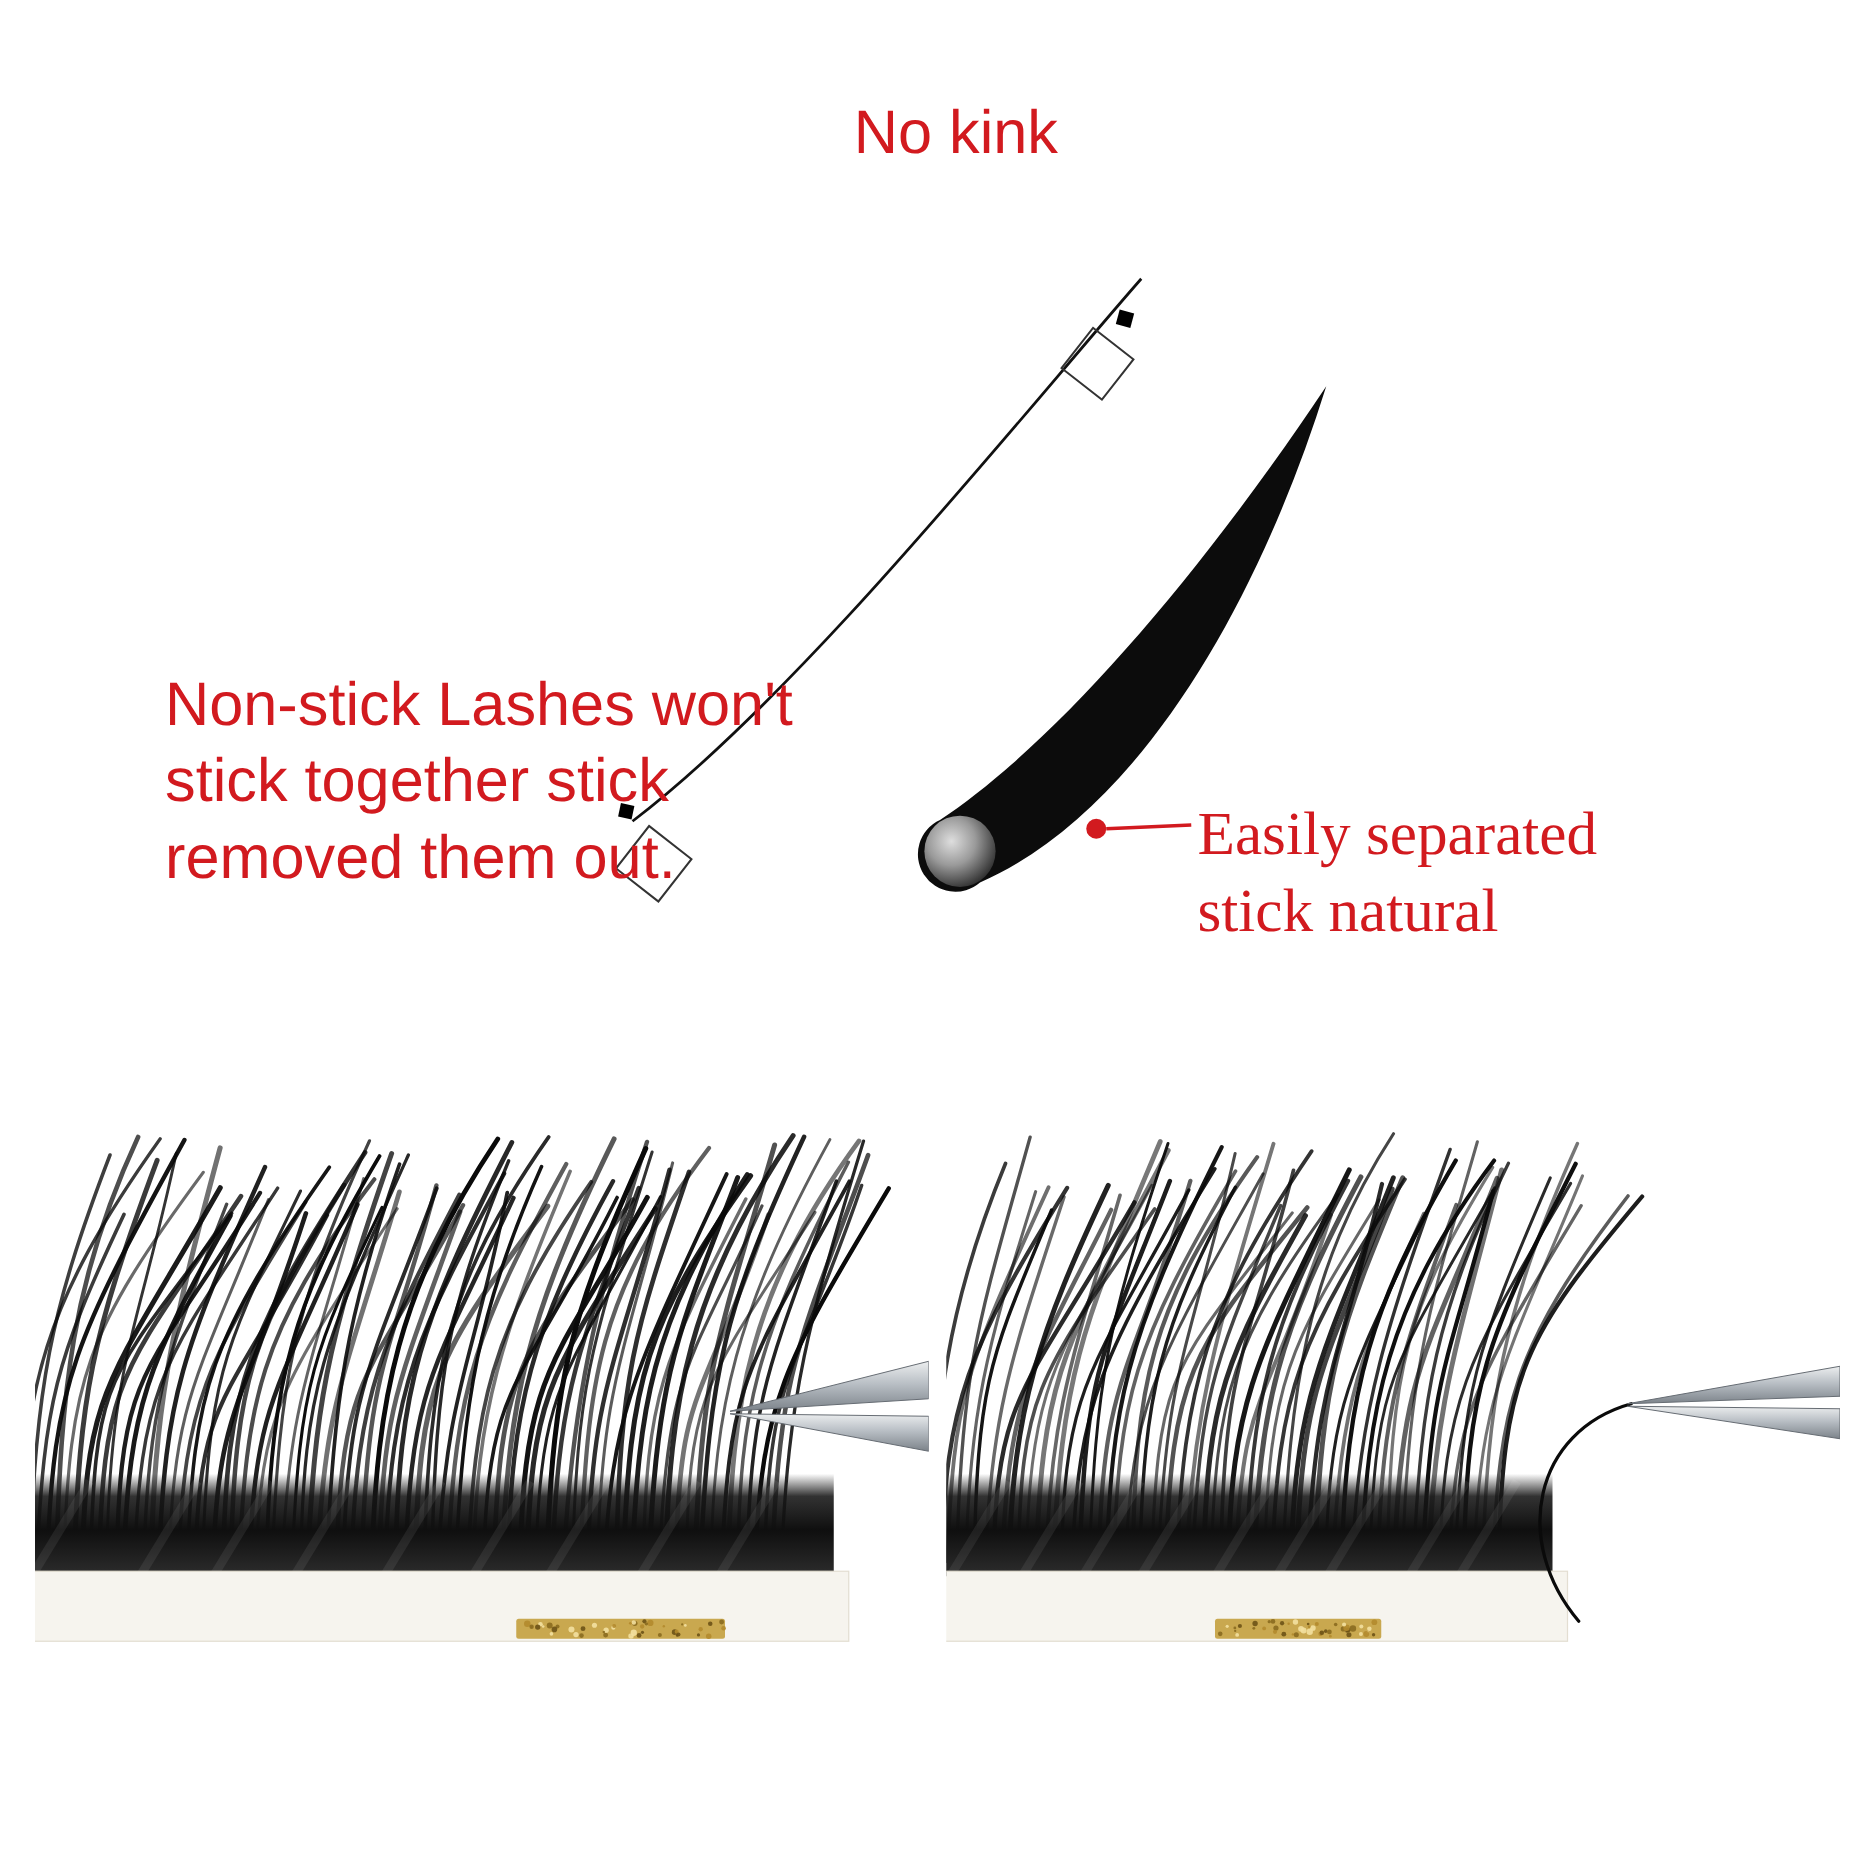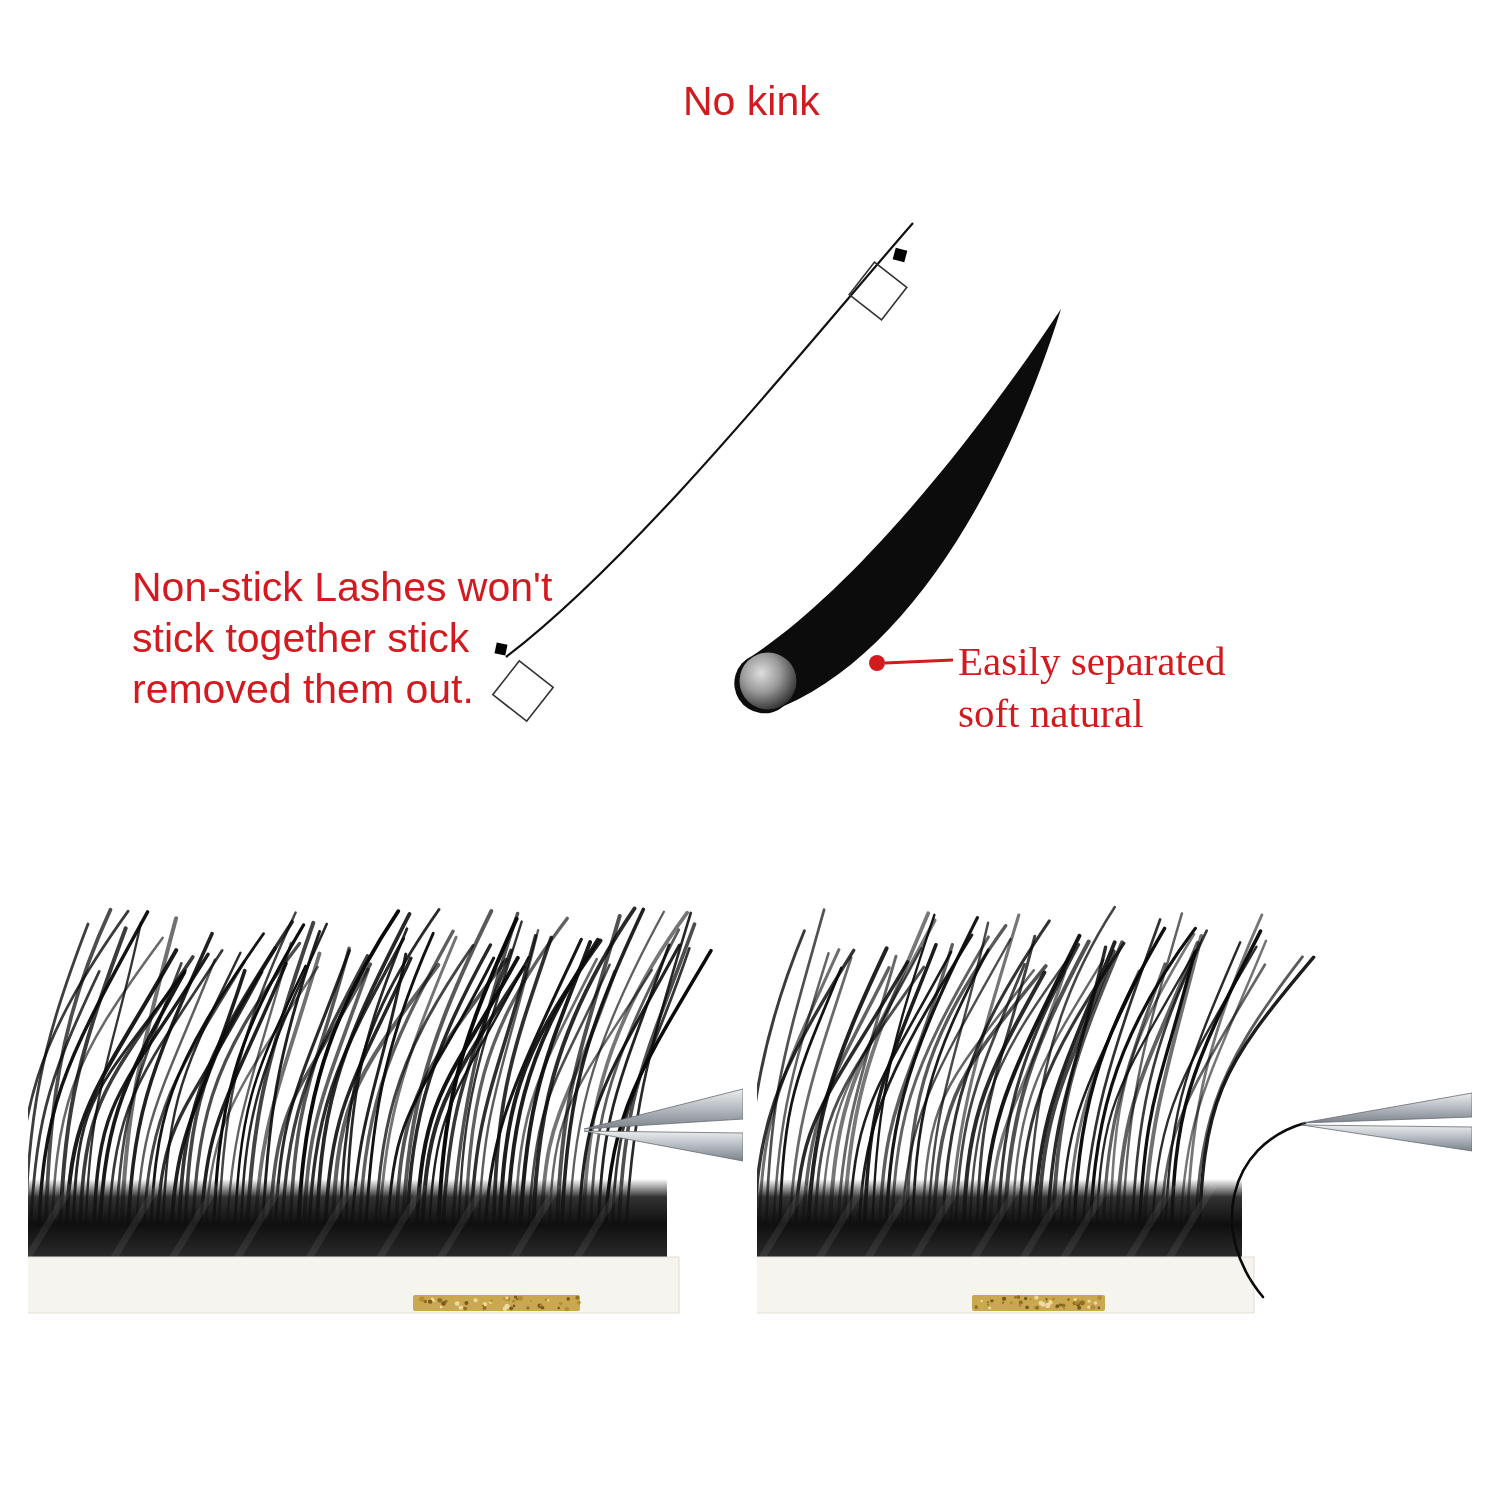--- a/index.html
+++ b/index.html
@@ -6,26 +6,26 @@
   .page{
     position:relative;
     width:1500px;height:1500px;
     background:#fff;
     overflow:hidden;
     font-family:"Liberation Sans", sans-serif;
   }
   .callout{
     position:absolute;
     color:var(--accent,#d21a1f);
-    font-size:41px;
+    font-size:49px;
     line-height:1.24;
     white-space:nowrap;
   }
   #no-kink-label{left:683px;top:76px;}
-  #non-stick-label{left:132px;top:534px;margin-top:28px;}
+  #non-stick-label{left:132px;top:534px;}
   #easily-label{left:958px;top:636px;line-height:1.26;font-family:Liberation Serif, serif;}
   #diagram-svg{position:absolute;left:0;top:0;}
   #photo-left{position:absolute;left:28px;top:893px;}
   #photo-right{position:absolute;left:757px;top:893px;}
 </style>
 </head>
 <body>
 
 <div class="page">
 
@@ -60,21 +60,21 @@
   </div>
 
   <div class="callout" id="non-stick-label">
     <div>Non-stick Lashes won't</div>
     <div>stick together stick</div>
     <div>removed them out.</div>
   </div>
 
   <div class="callout" id="easily-label">
     <div>Easily separated</div>
-    <div>soft natural</div>
+    <div>stick natural</div>
   </div>
 
   <svg id="photo-left" width="715" height="435" viewBox="0 0 715 435">
       <defs>
         <linearGradient id="photo-left-band" x1="0" y1="0" x2="0" y2="1">
           <stop offset="0" stop-color="#1a1a1a" stop-opacity="0"></stop>
           <stop offset="0.22" stop-color="#161616" stop-opacity="0.88"></stop>
           <stop offset="0.55" stop-color="#0f0f0f" stop-opacity="1"></stop>
           <stop offset="1" stop-color="#2d2d2d" stop-opacity="1"></stop>
         </linearGradient>

